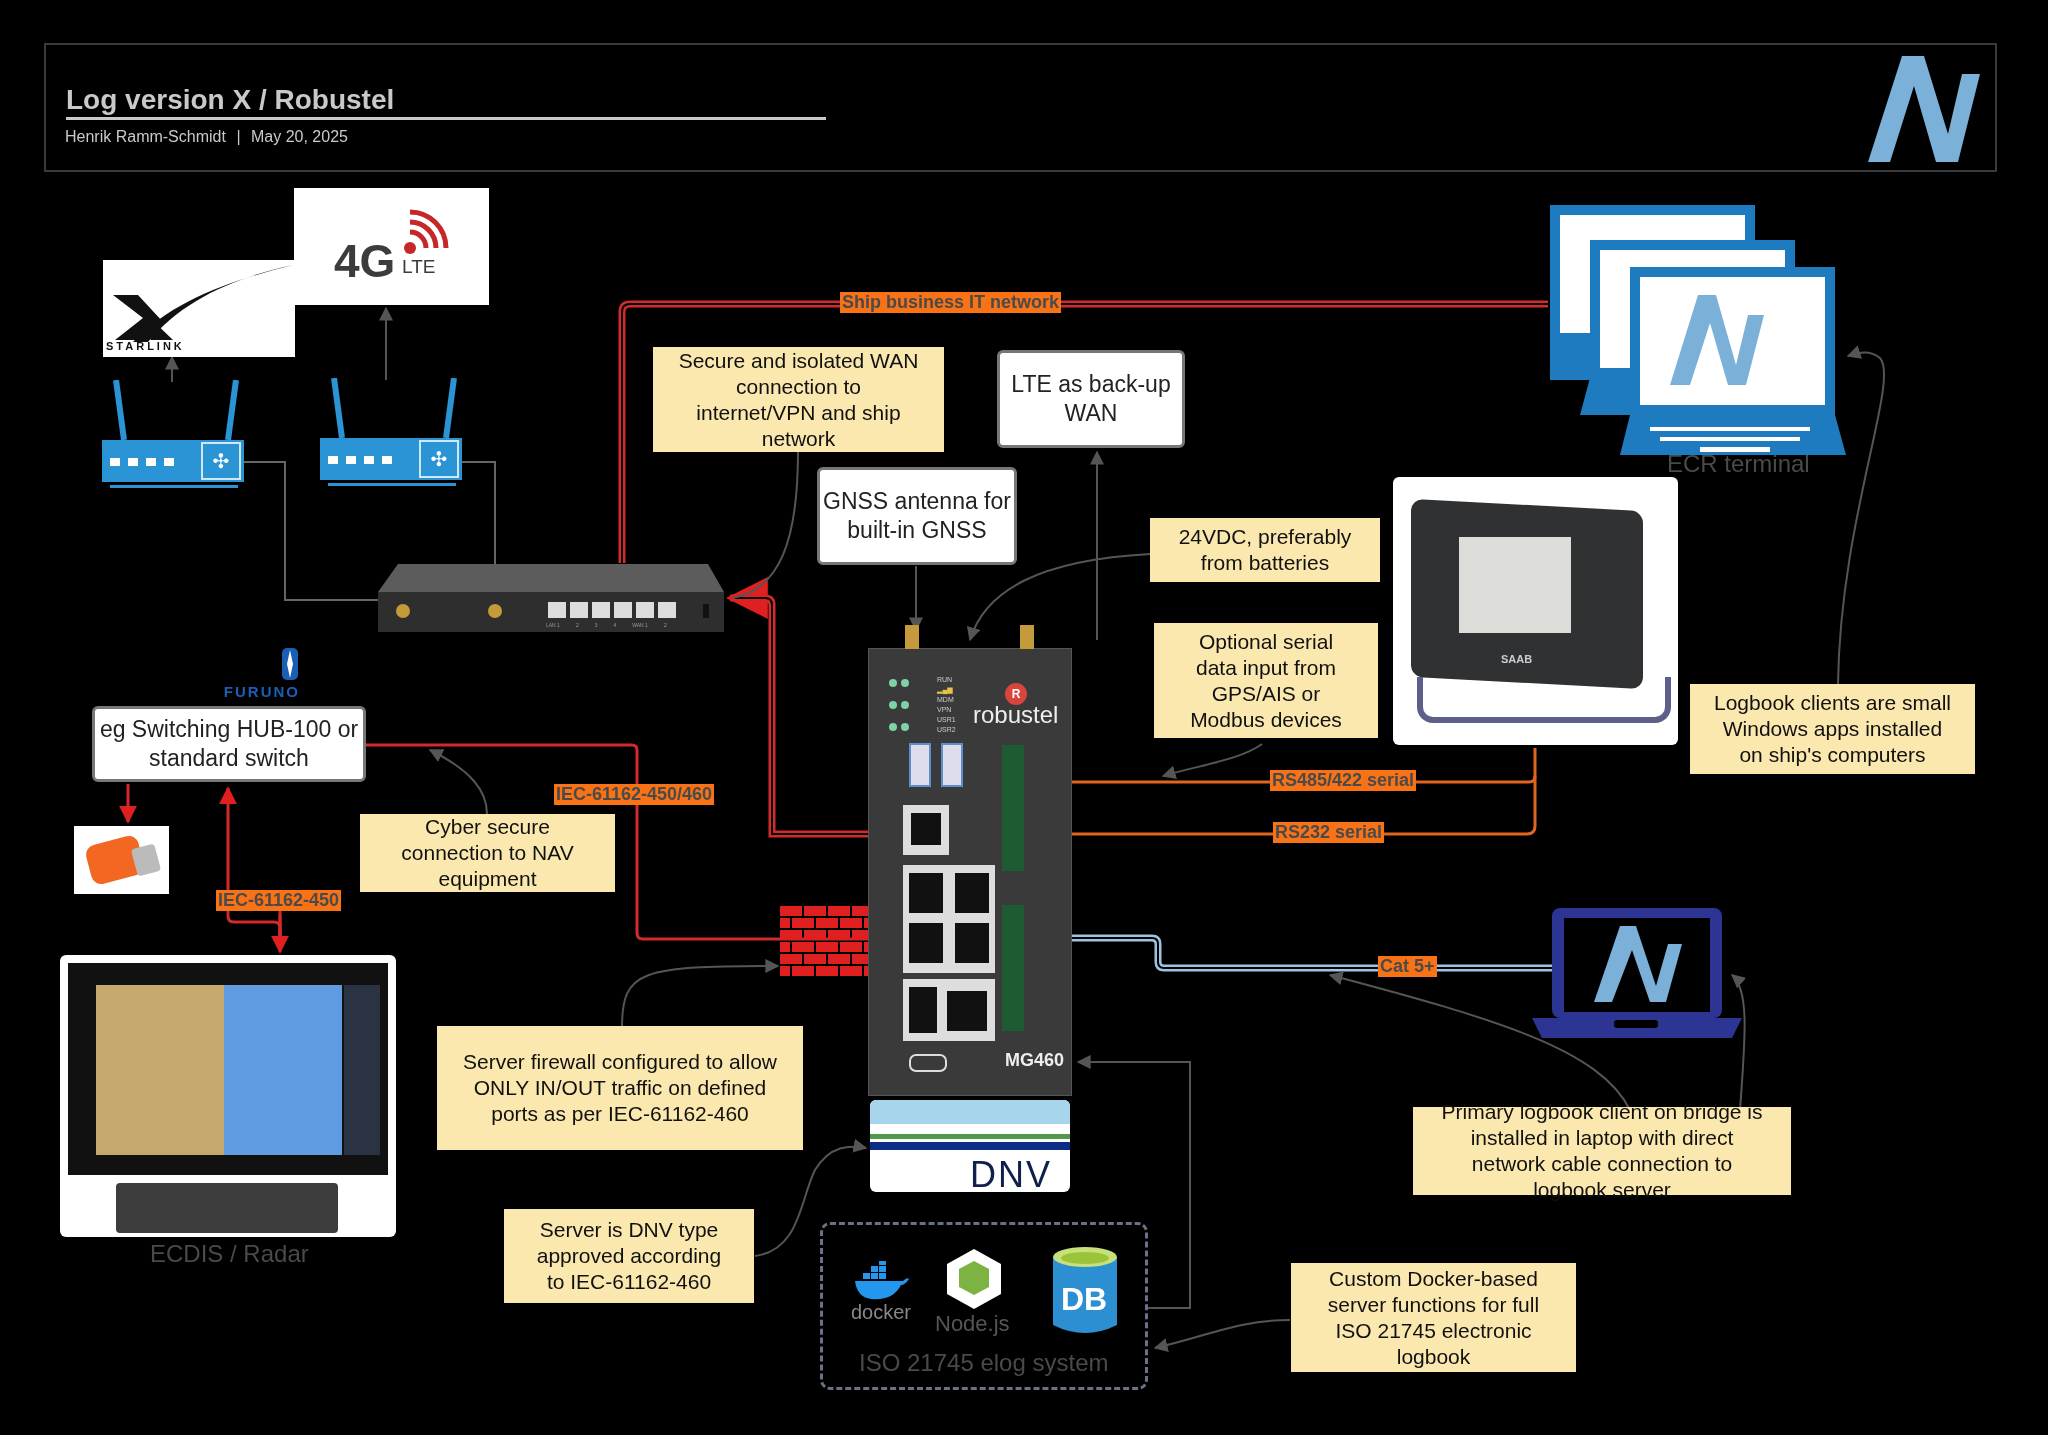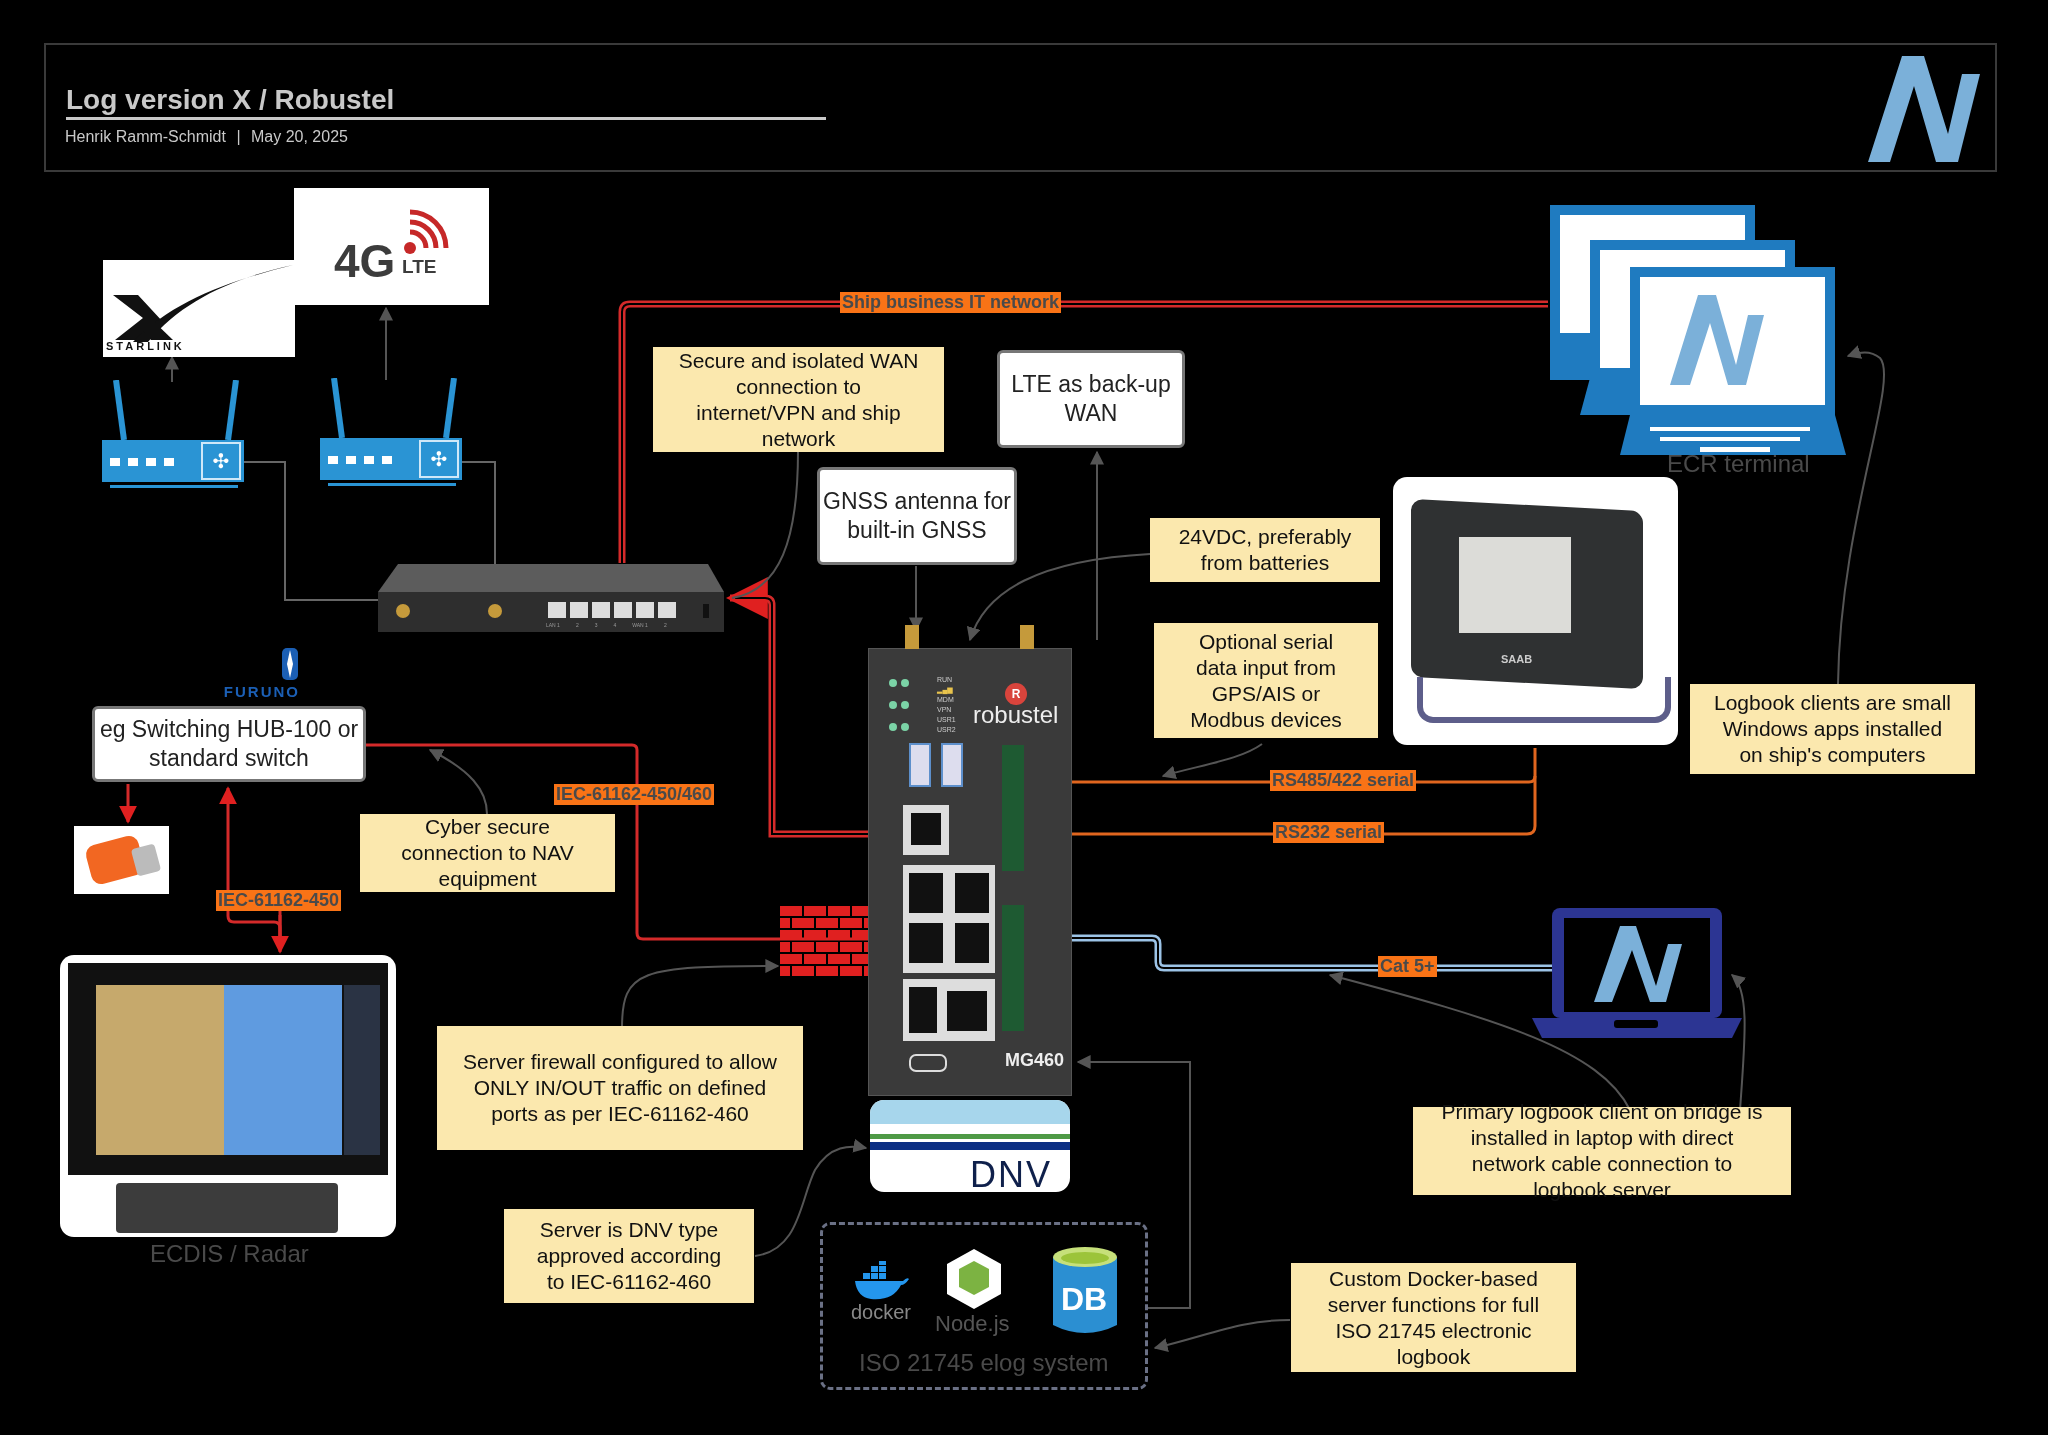--- a/index.html
+++ b/index.html
@@ -7,21 +7,21 @@
   .abs{position:absolute;}
   svg.wires{position:absolute;left:0;top:0;width:2048px;height:1435px;pointer-events:none;}
   .header-frame{position:absolute;left:44px;top:43px;width:1953px;height:129px;border:2px solid #3a3a3a;box-sizing:border-box;}
   .title{position:absolute;left:66px;top:76px;font-size:28px;font-weight:bold;color:#c9c9c9;margin-top:8px;}
   .title-rule{position:absolute;left:66px;top:117px;width:760px;height:3px;background:#c9c9c9;}
   .subtitle{position:absolute;left:65px;top:128px;font-size:16px;color:#c9c9c9;}
   .note{position:absolute;background:#fbe8ae;color:#111;font-size:21px;line-height:26px;text-align:center;display:flex;align-items:center;justify-content:center;box-sizing:border-box;padding:4px 24px;}
   .wbox{position:absolute;background:#fff;border:3px solid #777;border-radius:6px;color:#222;font-size:23px;line-height:29px;text-align:center;display:flex;align-items:center;justify-content:center;box-sizing:border-box;}
   .edge-label{position:absolute;font-size:18px;font-weight:bold;color:#4a4a4a;background:#f97316;padding:0 2px;white-space:nowrap;}
   .gray-label{position:absolute;color:#4a4a4a;font-size:24px;white-space:nowrap;}
-  .imgcard{position:absolute;background:#fff;border-radius:14px;overflow:hidden;}
+  .imgcard{position:absolute;background:#fff;border-radius:6px;overflow:hidden;}
 </style>
 </head>
 <body>
 
 <div class="header-frame"></div>
 <div class="title">Log version X / Robustel</div>
 <div class="title-rule"></div>
 <div class="subtitle">
   <span>Henrik Ramm-Schmidt</span>
   <span style="margin:0 6px">|</span>
@@ -94,21 +94,21 @@
 <div class="imgcard" style="left:103px;top:260px;width:192px;height:97px;border-radius:0">
   <svg width="192" height="97" viewBox="0 0 192 97">
     <path d="M10,35 L35,35 L60,62 L40,80 L12,80 L40,58 Z" fill="#111"></path>
     <path d="M30,82 C70,40 130,20 190,5 C130,18 80,40 45,82 Z" fill="#111"></path>
     <path d="M44,55 L70,80 L48,80 L34,64 Z" fill="#111"></path>
   </svg>
   <div class="abs" style="left:3px;top:80px;font-size:11px;letter-spacing:3px;font-weight:bold;color:#111">STARLINK</div>
 </div>
 <div class="imgcard" style="left:294px;top:188px;width:195px;height:117px;border-radius:0">
   <div class="abs" style="left:40px;top:46px;font-size:46px;font-weight:bold;color:#3c3c3c">4G</div>
-  <div class="abs" style="left:108px;top:68px;font-size:19px;font-weight:bold;color:#3c3c3c">LTE</div>
+  <div class="abs" style="left:108px;top:68px;font-size:19px;font-weight:normal;color:#3c3c3c">LTE</div>
   <svg class="abs" style="left:106px;top:20px" width="60" height="60" viewBox="0 0 60 60">
     <circle cx="10" cy="40" r="6" fill="#c62828"></circle>
     <path d="M10,24 A16,16 0 0 1 26,40" stroke="#c62828" stroke-width="5" fill="none"></path>
     <path d="M10,14 A26,26 0 0 1 36,40" stroke="#c62828" stroke-width="5" fill="none"></path>
     <path d="M10,4 A36,36 0 0 1 46,40" stroke="#c62828" stroke-width="5" fill="none"></path>
   </svg>
 </div>
 
 <svg class="abs" style="left:102px;top:380px" width="142" height="108" viewBox="0 0 142 108">
   <line x1="14" y1="0" x2="22" y2="60" stroke="#2a94d4" stroke-width="6"></line>

